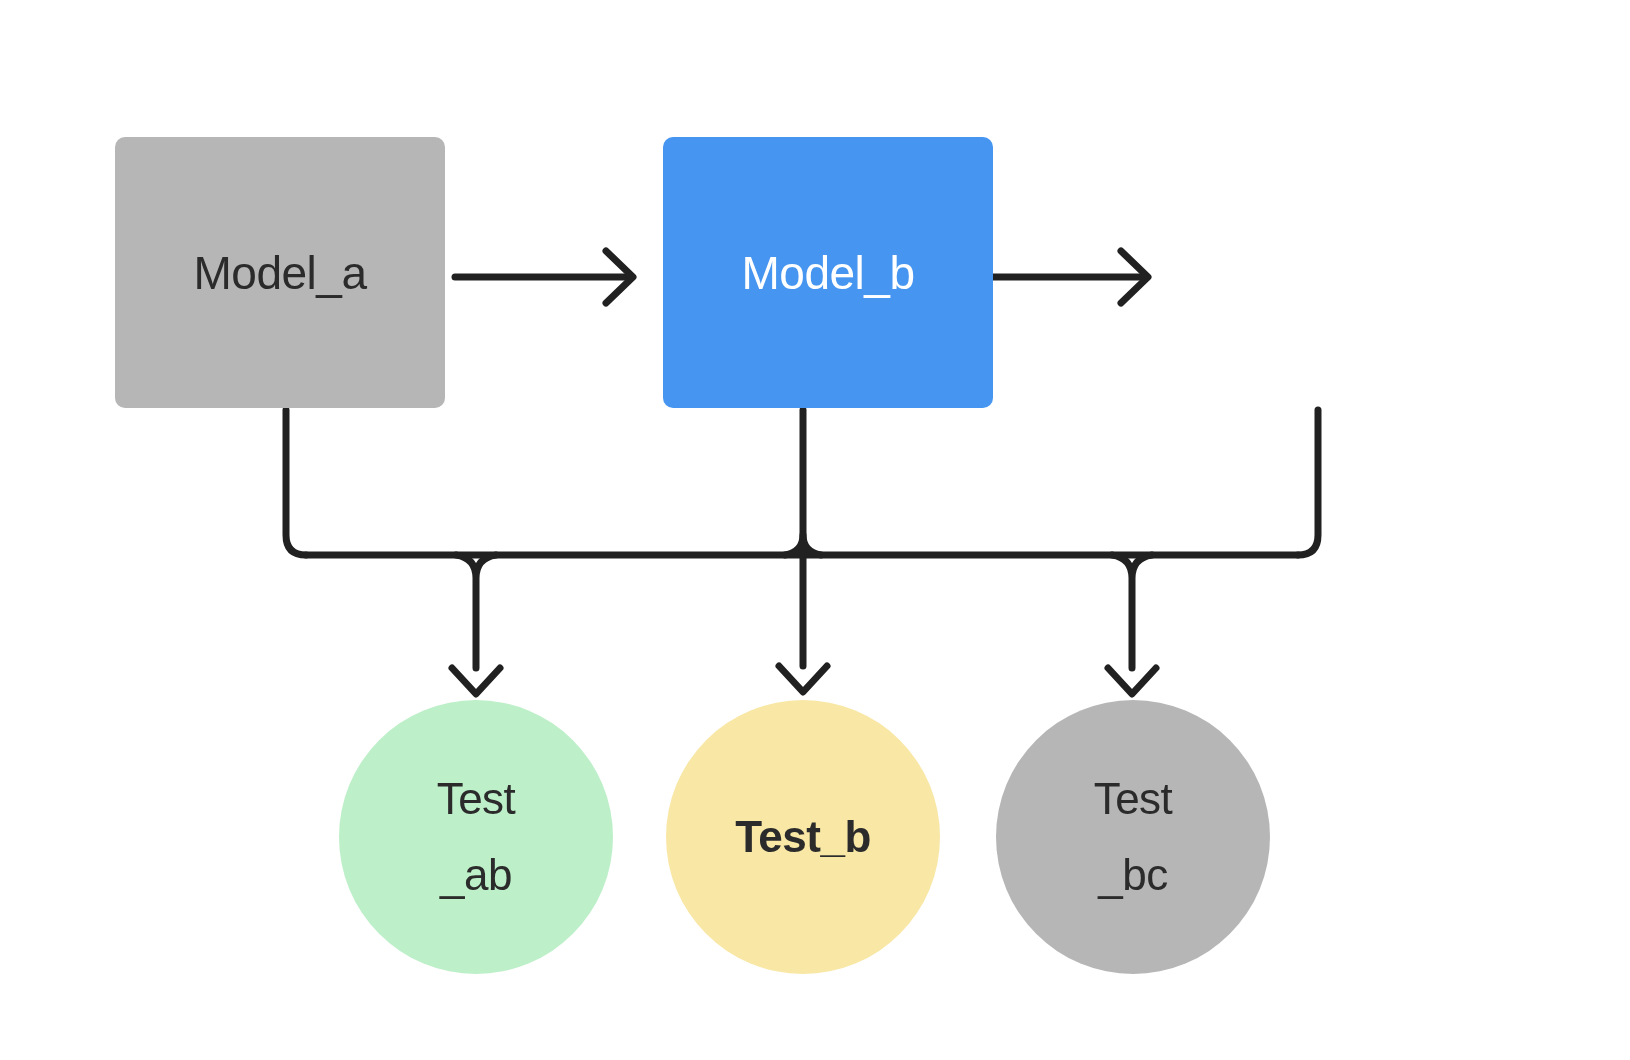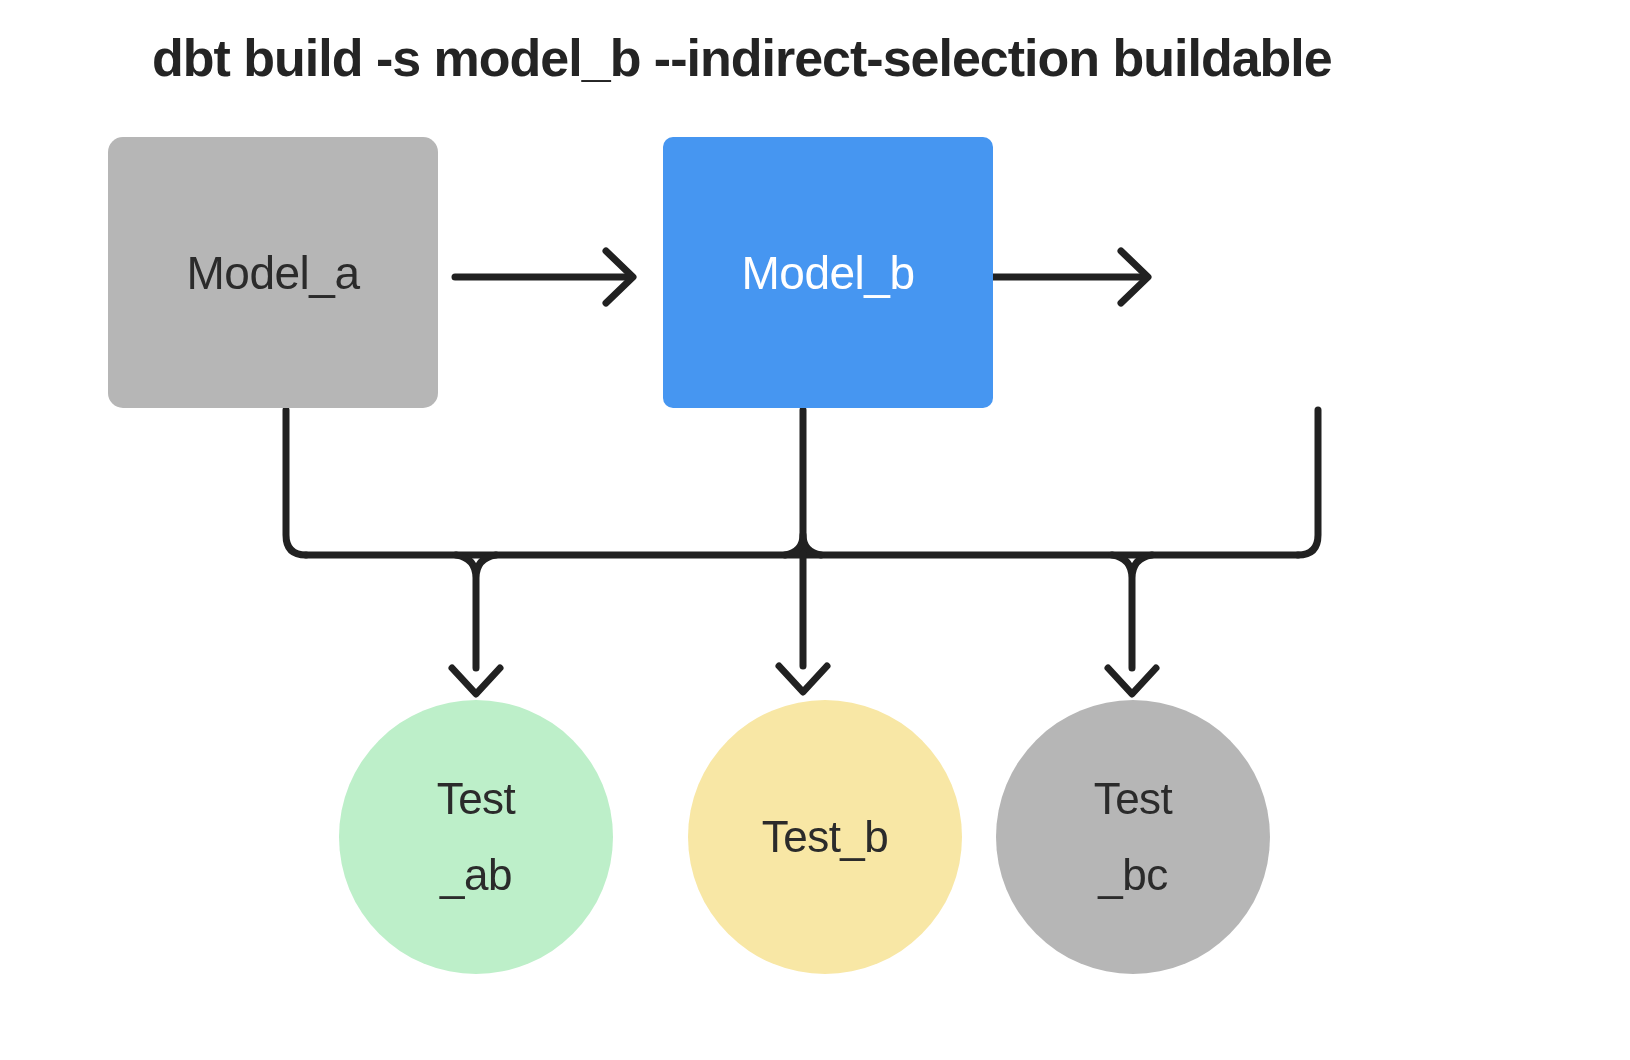--- a/index.html
+++ b/index.html
@@ -38,49 +38,48 @@
     top: 137px;
     width: 330px;
     height: 271px;
     border-radius: 10px;
     display: flex;
     align-items: center;
     justify-content: center;
     font-size: 46px;
     letter-spacing: -0.5px;
   }
-  .model-a { left: 108px; border-radius: 15px; }
+  .model-a { left: 115px; }
   .model-b { left: 639px; }
   .model-c { left: 1154px; }
   .test-circle {
     position: absolute;
     top: 700px;
     width: 274px;
     height: 274px;
     border-radius: 50%;
     display: flex;
     flex-direction: column;
     align-items: center;
     justify-content: center;
     font-size: 44px;
     line-height: 76px;
     letter-spacing: -0.5px;
     text-align: center;
   }
   .test-ab { left: 339px; }
-  .test-b  { left: 688px; }
+  .test-b  { left: 666px; font-weight: bold; }
   .test-bc { left: 996px; }
   .test-circle span:empty { display: none; }
 </style>
 </head>
 <body style="--line-color: #212121; background: rgb(255, 255, 255);">
 
 <div class="canvas">
 
-  <div class="title" style="color: rgb(36, 36, 36);">dbt build -s model_b --indirect-selection buildable</div>
 
   <svg class="connectors" viewBox="0 0 1630 1060" xmlns="http://www.w3.org/2000/svg">
 
     <path d="M455 277 H632"></path>
     <path d="M606 251 L633 277 L606 303"></path>
 
     <path d="M970 277 H1147"></path>
     <path d="M1121 251 L1148 277 L1121 303"></path>
 
     <path d="M286 410 L286 535 Q286 555 306 555"></path>

